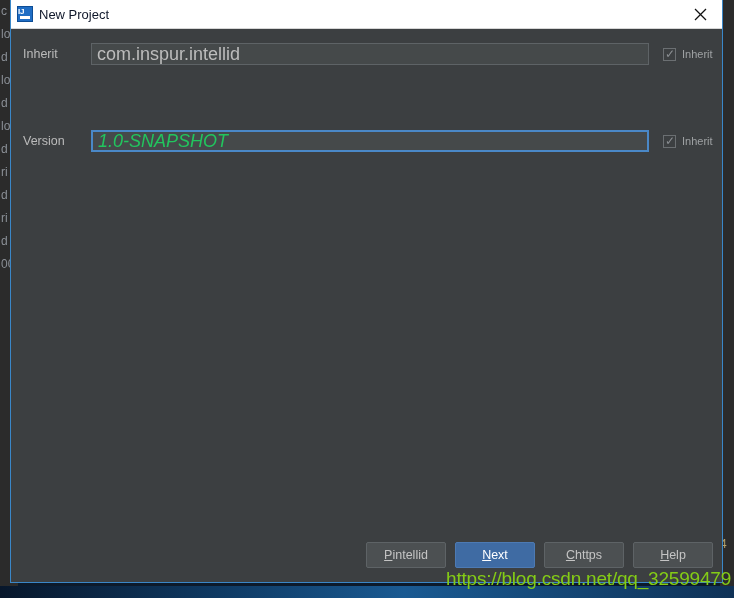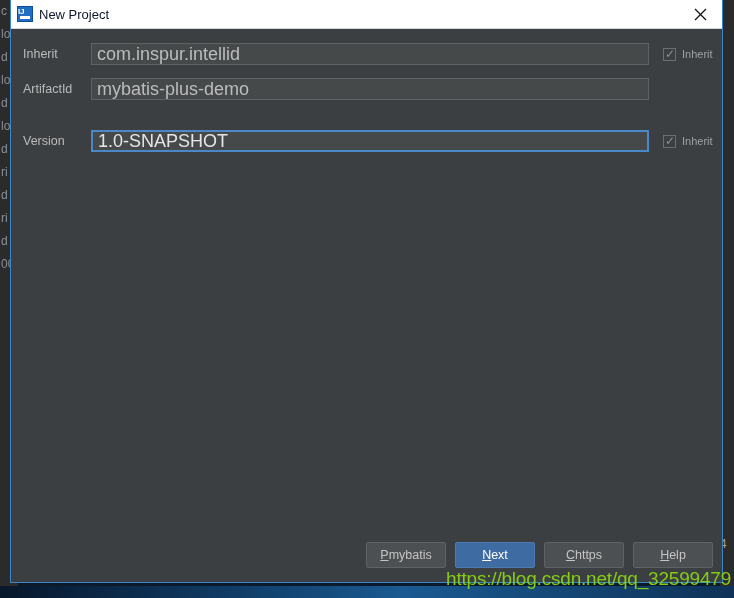--- a/index.html
+++ b/index.html
@@ -160,22 +160,23 @@
     font-family: "Liberation Sans", sans-serif;
     padding: 0 5px;
     outline: none;
     flex: none;
   }
   .text-input.wide-with-inherit { width: 558px; }
   .text-input.wide-full        { width: 558px; }
   .text-input.focused {
     border: 2px solid #4a88c7;
     background: #45494a;
-    color: #e5e5e5;
+    color: #22c55e;
     caret-color: #cfcfcf;
+    font-style: italic;
   }
 
   .inherit-box {
     display: flex;
     align-items: center;
     margin-left: 14px;
     flex: none;
   }
   .checkbox {
     width: 13px; height: 13px;
@@ -293,40 +294,36 @@
       <div class="field-label">Inherit</div>
       <input class="text-input wide-with-inherit" type="text" value="com.inspur.intellid" style="">
       <div class="inherit-box">
         <div class="checkbox">
           <span class="tick">✓</span>
         </div>
         <div class="inherit-label">Inherit</div>
       </div>
     </div>
 
-    <div class="form-row" id="row-artifactid">
-      <div class="field-label">ArtifactId</div>
-      <input class="text-input wide-full" type="text" value="mybatis-plus-demo" style="">
-    </div>
 
     <div class="form-row" id="row-version">
       <div class="field-label">Version</div>
       <input class="text-input wide-with-inherit focused" type="text" value="1.0-SNAPSHOT" style="">
       <div class="inherit-box">
         <div class="checkbox">
           <span class="tick">✓</span>
         </div>
         <div class="inherit-label">Inherit</div>
       </div>
     </div>
 
     <div id="button-bar">
       <div class="dlg-button" id="btn-previous">
         <span class="mnemonic">P</span>
-          <span>mybatis</span>
+          <span>intellid</span>
       </div>
       <div class="dlg-button default" id="btn-next">
         <span class="mnemonic">N</span>
           <span>ext</span>
       </div>
       <div class="dlg-button" id="btn-cancel">
         <span class="mnemonic">C</span>
           <span>https</span>
       </div>
       <div class="dlg-button" id="btn-help">

